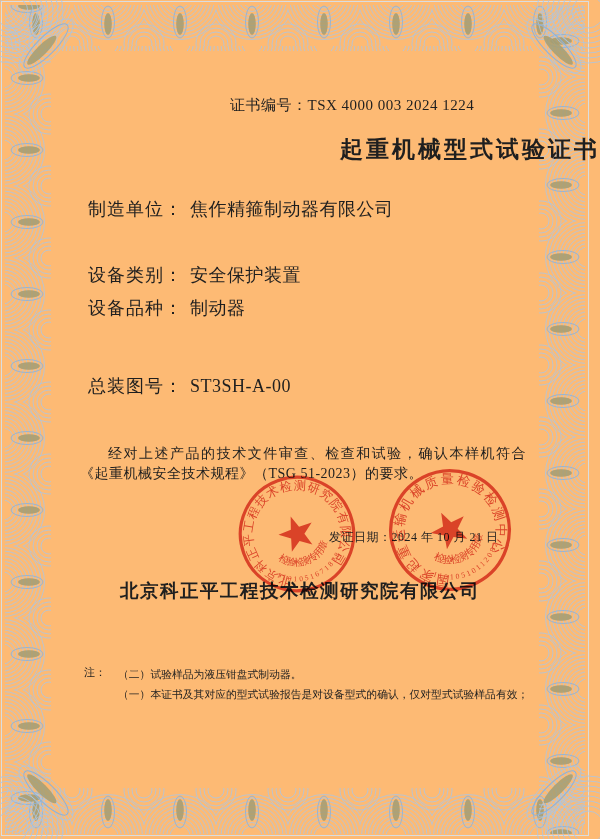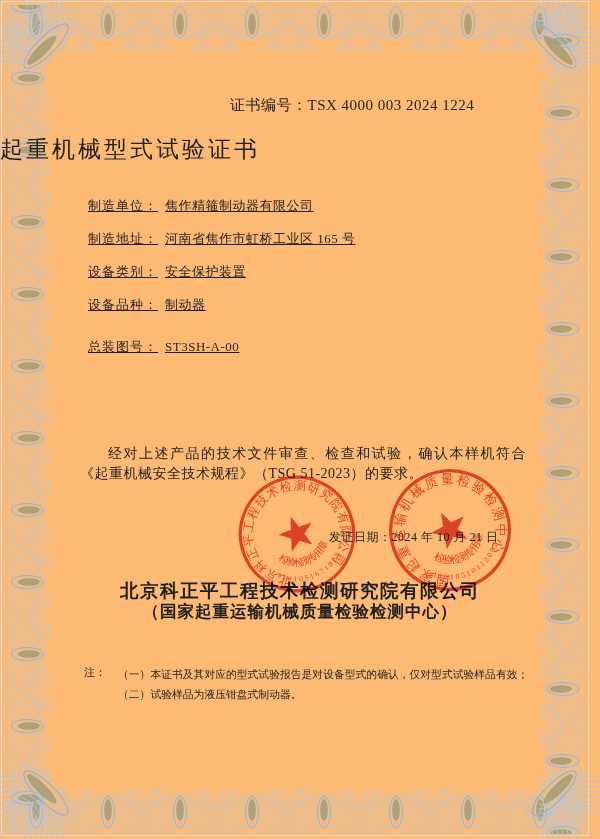--- a/index.html
+++ b/index.html
@@ -4,22 +4,22 @@
 <style>
   html,body{margin:0;padding:0;background:#ffffff;}
   .page{
     position:relative;width:600px;height:839px;background:#fdba74;
     font-family:"Liberation Serif","DejaVu Serif",serif;color:#1f1f1f;
     overflow:hidden;
   }
   .border-art{position:absolute;left:0;top:0;pointer-events:none;}
   .abs{position:absolute;}
   .cert-no{left:230px;top:96px;font-size:15px;letter-spacing:.5px;white-space:nowrap;}
-  .title{left:0;top:134px;width:100%;text-align:left;font-size:23px;font-weight:normal;letter-spacing:3px;}
-  .field{left:88px;white-space:nowrap;font-size:13px;text-decoration:underline;}
+  .title{left:0;top:134px;width:100%;text-align:right;font-size:23px;font-weight:bold;letter-spacing:3px;}
+  .field{left:88px;white-space:nowrap;font-size:18px;}
   .field .lbl{letter-spacing:1px;}
   .field .val{margin-left:7px;letter-spacing:.5px;}
   .statement{left:80px;top:444px;width:446px;font-size:14px;line-height:20px;
     text-indent:2em;letter-spacing:.5px;text-align:justify;}
   .issue-date{left:329px;top:529px;font-size:12px;white-space:nowrap;letter-spacing:.5px;}
   .issuer1{left:0;top:578px;width:100%;text-align:center;font-size:18.5px;font-weight:bold;letter-spacing:1.5px;}
   .issuer2{left:0;top:601px;width:100%;text-align:center;font-size:16.5px;font-weight:bold;letter-spacing:1px;}
   .notes-label{left:84px;top:665px;font-size:11px;}
   .notes{left:118px;top:664px;width:420px;font-size:10.8px;line-height:20px;}
   .stamp{position:absolute;mix-blend-mode:multiply;opacity:.88;}
@@ -95,46 +95,42 @@
 
   <div class="abs cert-no">
     <span>证书编号：</span><span>TSX 4000 003 2024 1224</span>
   </div>
 
   <div class="abs title">起重机械型式试验证书</div>
 
   <div class="abs field" style="top:197px">
     <span class="lbl">制造单位：</span><span class="val">焦作精箍制动器有限公司</span>
   </div>
-  <div class="abs field" style="top:230px">
-    <span class="lbl">制造地址：</span><span class="val">河南省焦作市虹桥工业区 165 号</span>
-  </div>
   <div class="abs field" style="top:296px">
     <span class="lbl">设备品种：</span><span class="val">制动器</span>
   </div>
   <div class="abs field" style="top:263px">
     <span class="lbl">设备类别：</span><span class="val">安全保护装置</span>
   </div>
-  <div class="abs field" style="top:338px">
+  <div class="abs field" style="top:374px">
     <span class="lbl">总装图号：</span><span class="val">ST3SH-A-00</span>
   </div>
 
   <div class="abs statement">经对上述产品的技术文件审查、检查和试验，确认本样机符合《起重机械安全技术规程》（TSG 51-2023）的要求。</div>
 
   <div class="abs issue-date">
     <span>发证日期：</span><span>2024 年 10 月 21 日</span>
   </div>
 
   <div class="abs issuer1">北京科正平工程技术检测研究院有限公司</div>
-  <div class="abs issuer2">（国家起重运输机械质量检验检测中心）</div>
 
   <div class="abs notes-label">注：</div>
   <div class="abs notes">
+    <div>（二）试验样品为液压钳盘式制动器。</div>
     <div>（一）本证书及其对应的型式试验报告是对设备型式的确认，仅对型式试验样品有效；</div>
-    <div>（二）试验样品为液压钳盘式制动器。</div>
   </div>
 
   <svg class="stamp stamp-left" width="130" height="130" viewBox="-70 -70 140 140">
     <defs>
       <path id="arcL" d="M -20.3 43.5 A 48 48 0 1 1 20.3 43.5" fill="none"></path>
       <path id="botL" d="M -29.4 17 A 34 34 0 0 0 29.4 17" fill="none"></path>
       <path id="numL" d="M -39 32.8 A 51 51 0 0 0 39 32.8" fill="none"></path>
     </defs>
     <circle cx="0" cy="0" r="61" fill="none" stroke="#d8453f" stroke-width="3.4"></circle>
     <path fill="#d8453f" d="M 0 -20 L 4.7 -6.47 L 19.02 -6.18 L 7.61 2.47 L 11.76 16.18 L 0 8 L -11.76 16.18 L -7.61 2.47 L -19.02 -6.18 L -4.7 -6.47 Z"></path>

